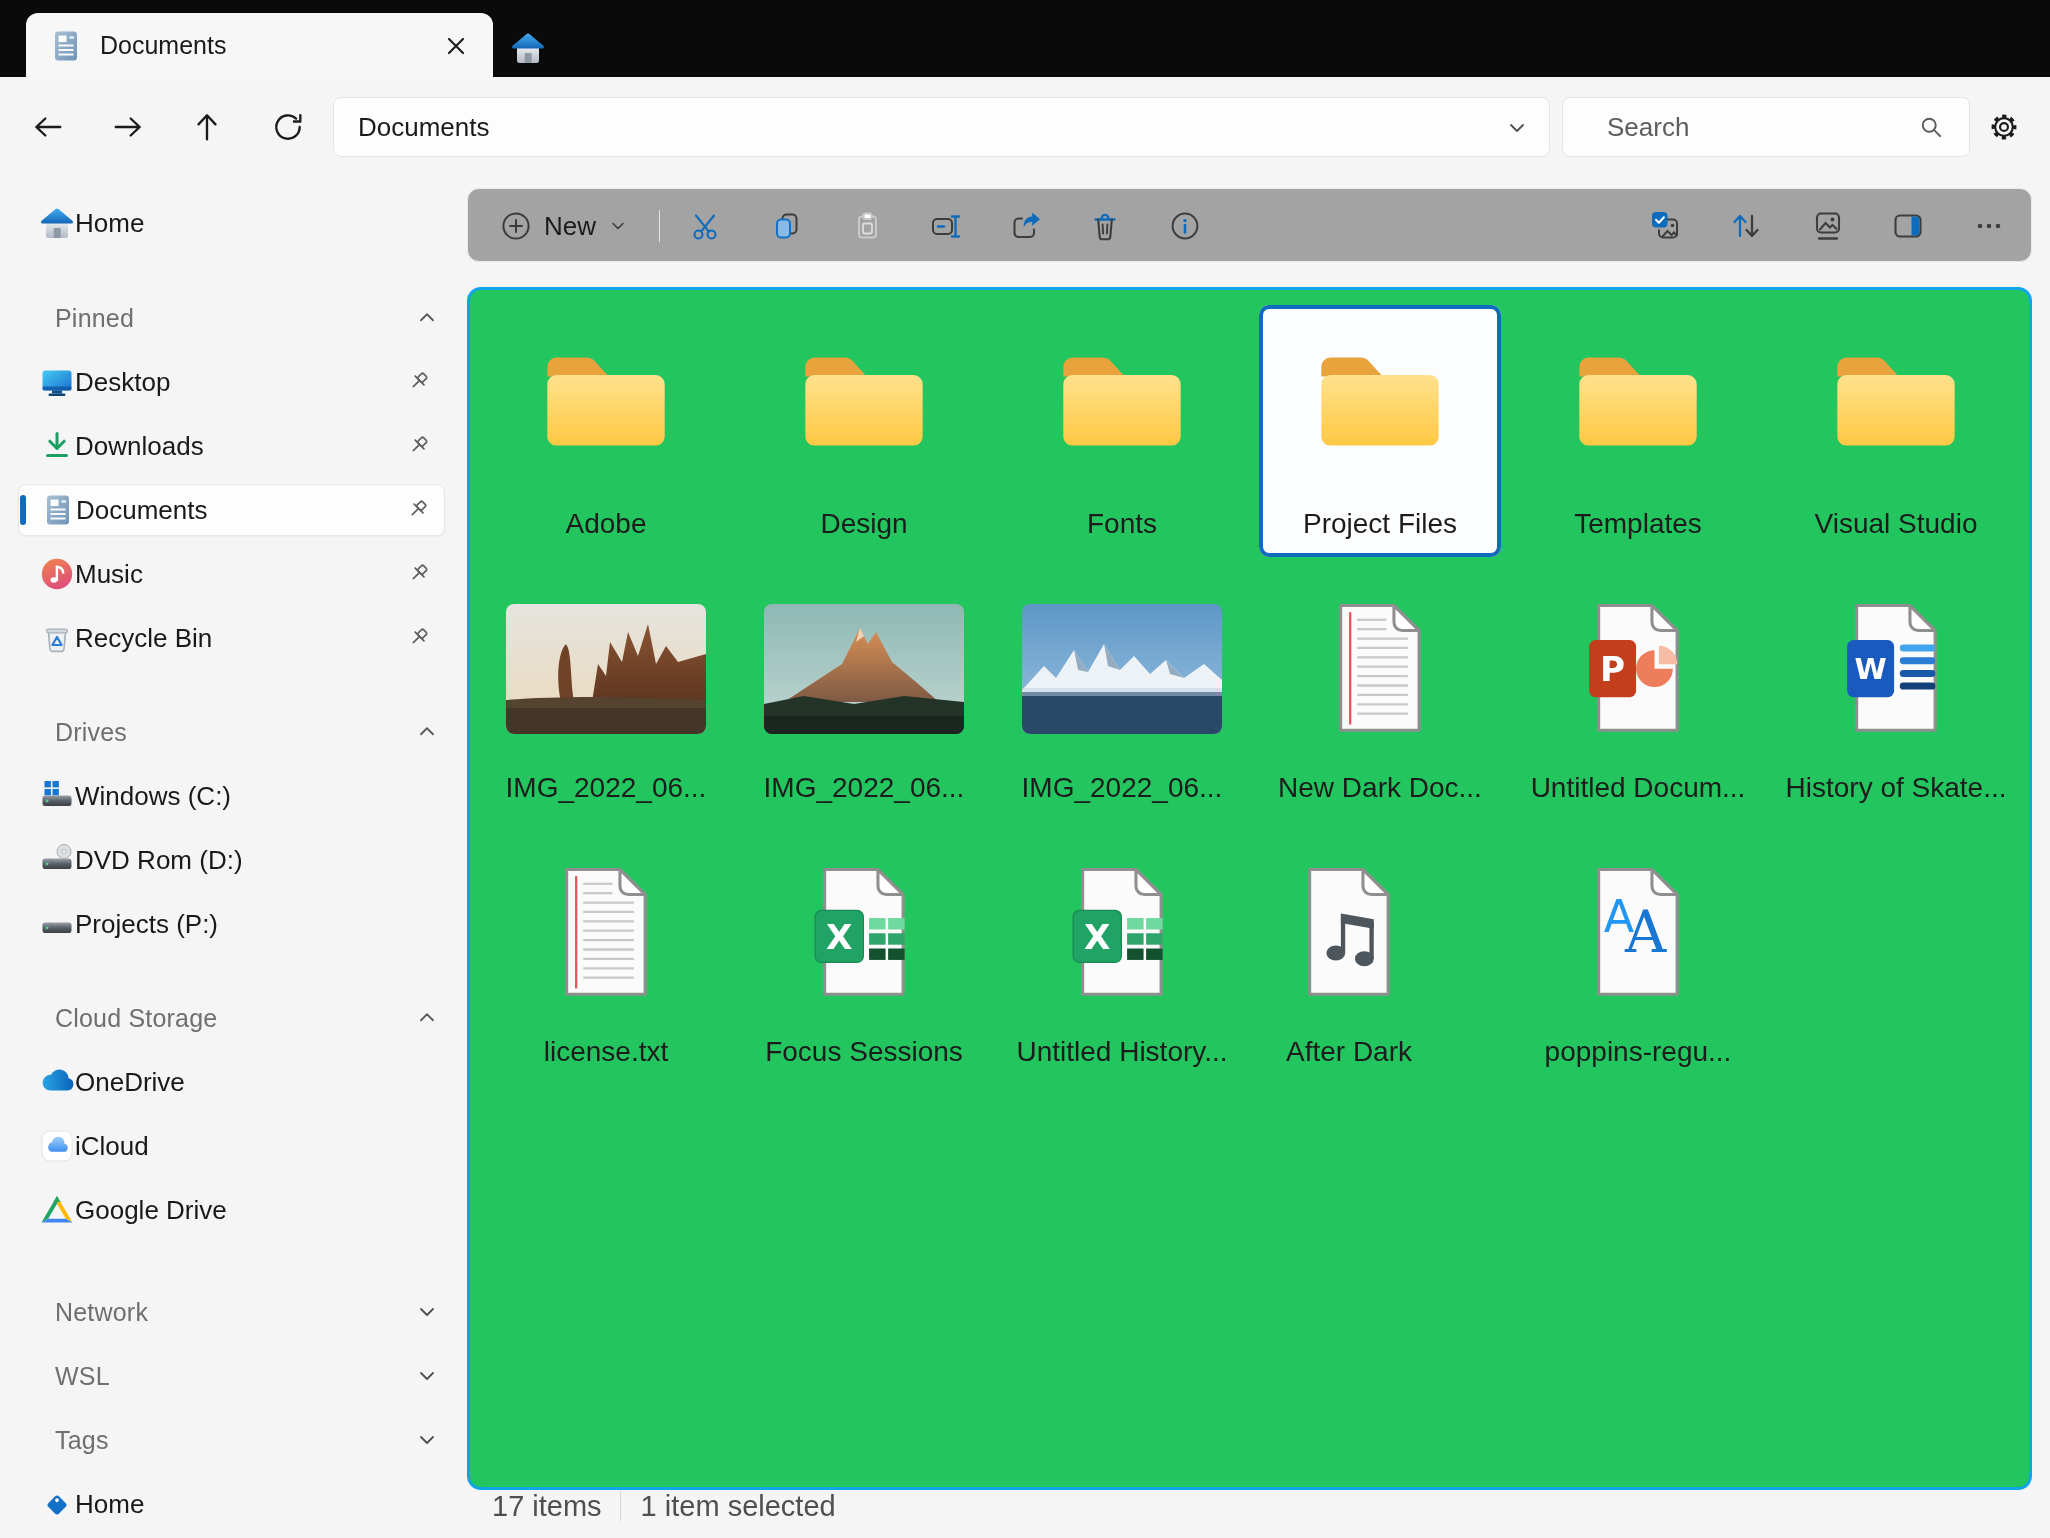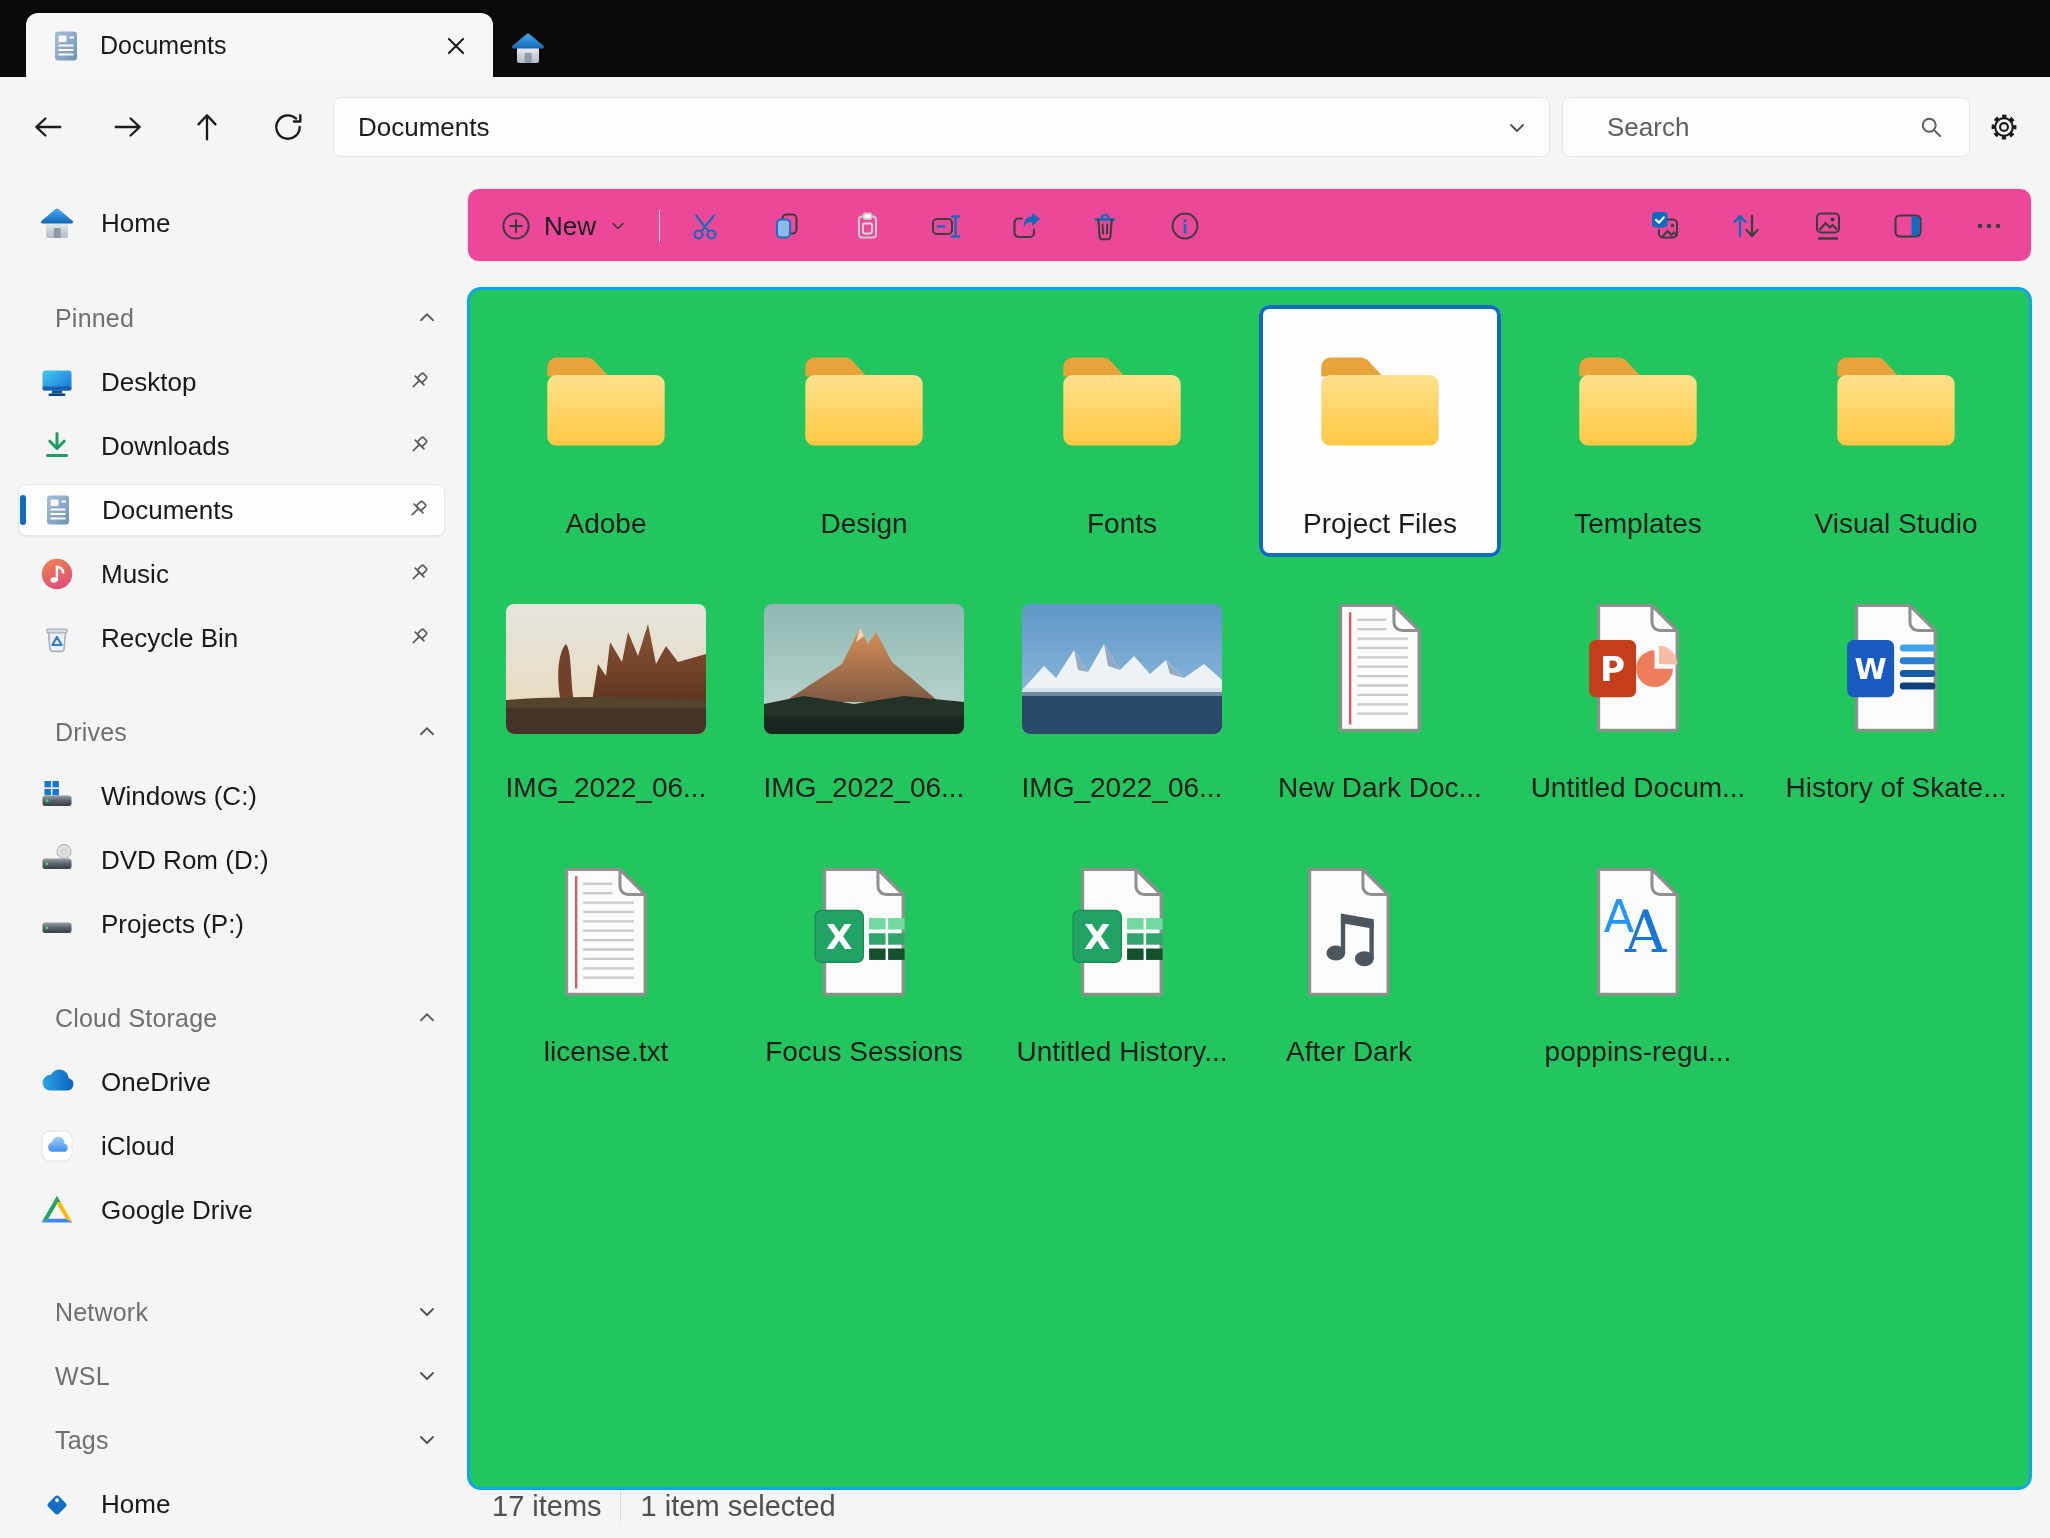--- a/index.html
+++ b/index.html
@@ -17,27 +17,27 @@
 .addr-chev{position:absolute;right:20px;top:18px;width:24px;height:24px}
 .searchbar{position:absolute;left:1562px;top:97px;width:408px;height:60px;background:#FDFDFE;border:1px solid #E5E5E6;border-radius:8px;display:flex;align-items:center}
 .search-ph{margin-left:44px;font-size:26px;color:#5E5E5E}
 .search-ic{position:absolute;right:24px;top:15px;width:28px;height:28px}
 .gearbtn{position:absolute;left:1978px;top:101px;width:52px;height:52px;display:flex;align-items:center;justify-content:center}
 
 .srow{position:absolute;left:18px;width:427px;height:52px;display:flex;align-items:center;border-radius:8px}
 .srow.selected{background:#FDFDFE;border:1px solid #E7E7E8;box-shadow:0 1px 2px rgba(0,0,0,.05)}
 .srow.selected::before{content:'';position:absolute;left:1px;top:10px;width:6px;height:30px;border-radius:3px;background:#0F6CBD}
 .sicon{width:36px;height:36px;margin-left:21px;flex:none;display:flex}
-.slabel{margin-left:26px;font-size:26px;color:#191919;white-space:nowrap}
+.slabel{font-size:26px;color:#191919;white-space:nowrap}
 .pin{position:absolute;right:14px;width:26px;height:26px;display:flex}
 .shead{position:absolute;left:28px;width:427px;height:52px;display:flex;align-items:center}
 .hlabel{margin-left:27px;font-size:25px;color:#6F6F6F;letter-spacing:.2px}
 .hchev{position:absolute;right:16px;width:24px;height:24px;display:flex}
 
-.commandbar{position:absolute;left:467px;top:188px;width:1565px;height:74px;background:#ec4899;border:1px solid #E9E9EA;border-radius:12px}
+.commandbar{position:absolute;left:467px;top:188px;width:1565px;height:74px;background:#a3a3a3;border:1px solid #E9E9EA;border-radius:12px}
 .newbtn{position:absolute;left:18px;top:10px;height:54px;display:flex;align-items:center;padding:0 14px;border-radius:6px}
 .new-label{margin-left:12px;font-size:26px;color:#1b1b1b}
 .new-chev{margin-left:12px;width:20px;height:20px;display:flex}
 .cdivider{position:absolute;left:191px;top:21px;width:1px;height:32px;background:#E2E2E3}
 .cbtn{position:absolute;top:9px;width:56px;height:56px;display:flex;align-items:center;justify-content:center}
 
 .panel{position:absolute;left:467px;top:287px;width:1565px;height:1203px;background:#22c55e;border:3px solid #0ea5e9;border-radius:14px}
 .tile{position:absolute;width:242px;height:252px;border-radius:10px}
 .tile.sel{background:#FBFDFF;box-shadow:inset 0 0 0 4px #0F6CBD}
 .ticon{position:absolute;left:0;right:0;display:flex;justify-content:center}

